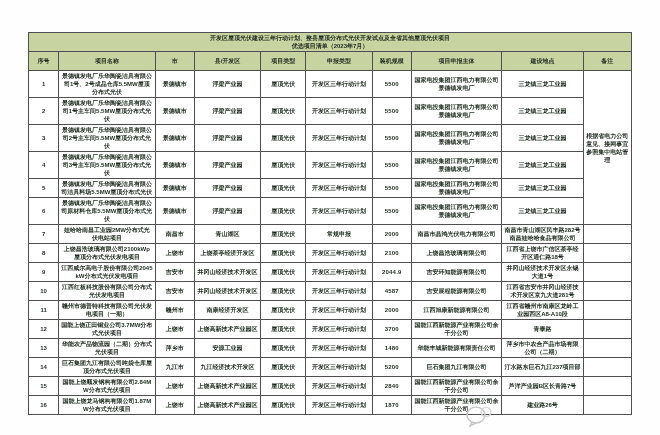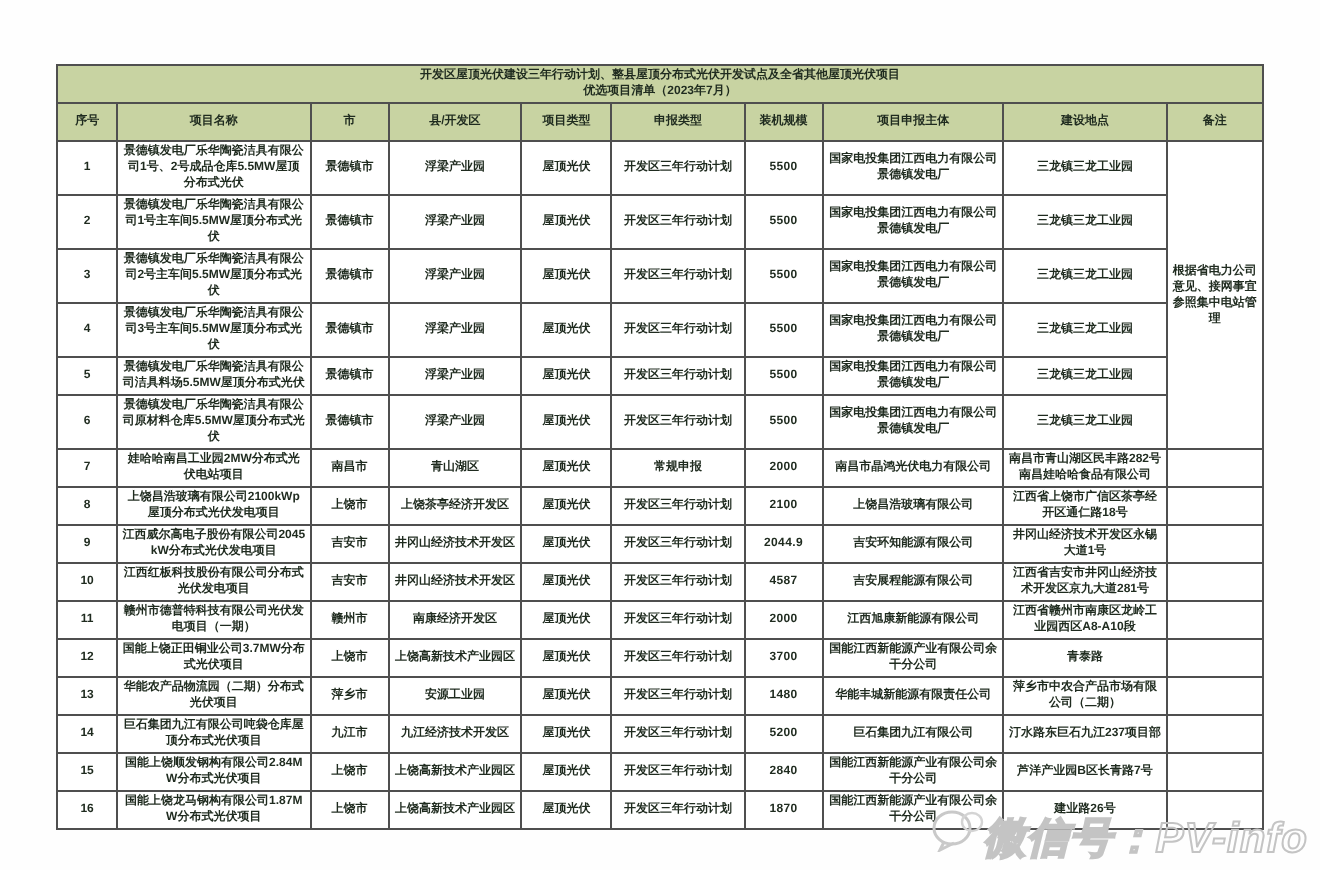--- a/index.html
+++ b/index.html
@@ -290,16 +290,15 @@
   </table>
 
   <div class="watermark">
     <span class="wm-bubble">
       <svg width="26" height="22" viewBox="0 0 26 22">
         <ellipse cx="10" cy="10" rx="9" ry="8" fill="none" stroke="#c9c9c9" stroke-width="1.5"></ellipse>
         <path d="M6 17 L4 21 L11 17.5" fill="none" stroke="#c9c9c9" stroke-width="1.5"></path>
         <ellipse cx="20" cy="7" rx="5" ry="4.5" fill="none" stroke="#d4d4d4" stroke-width="1.2"></ellipse>
       </svg>
     </span>
-    <span class="wm-wechat">微信号：PV-info</span>
   </div>
 
 </div>
 
 </body></html>

